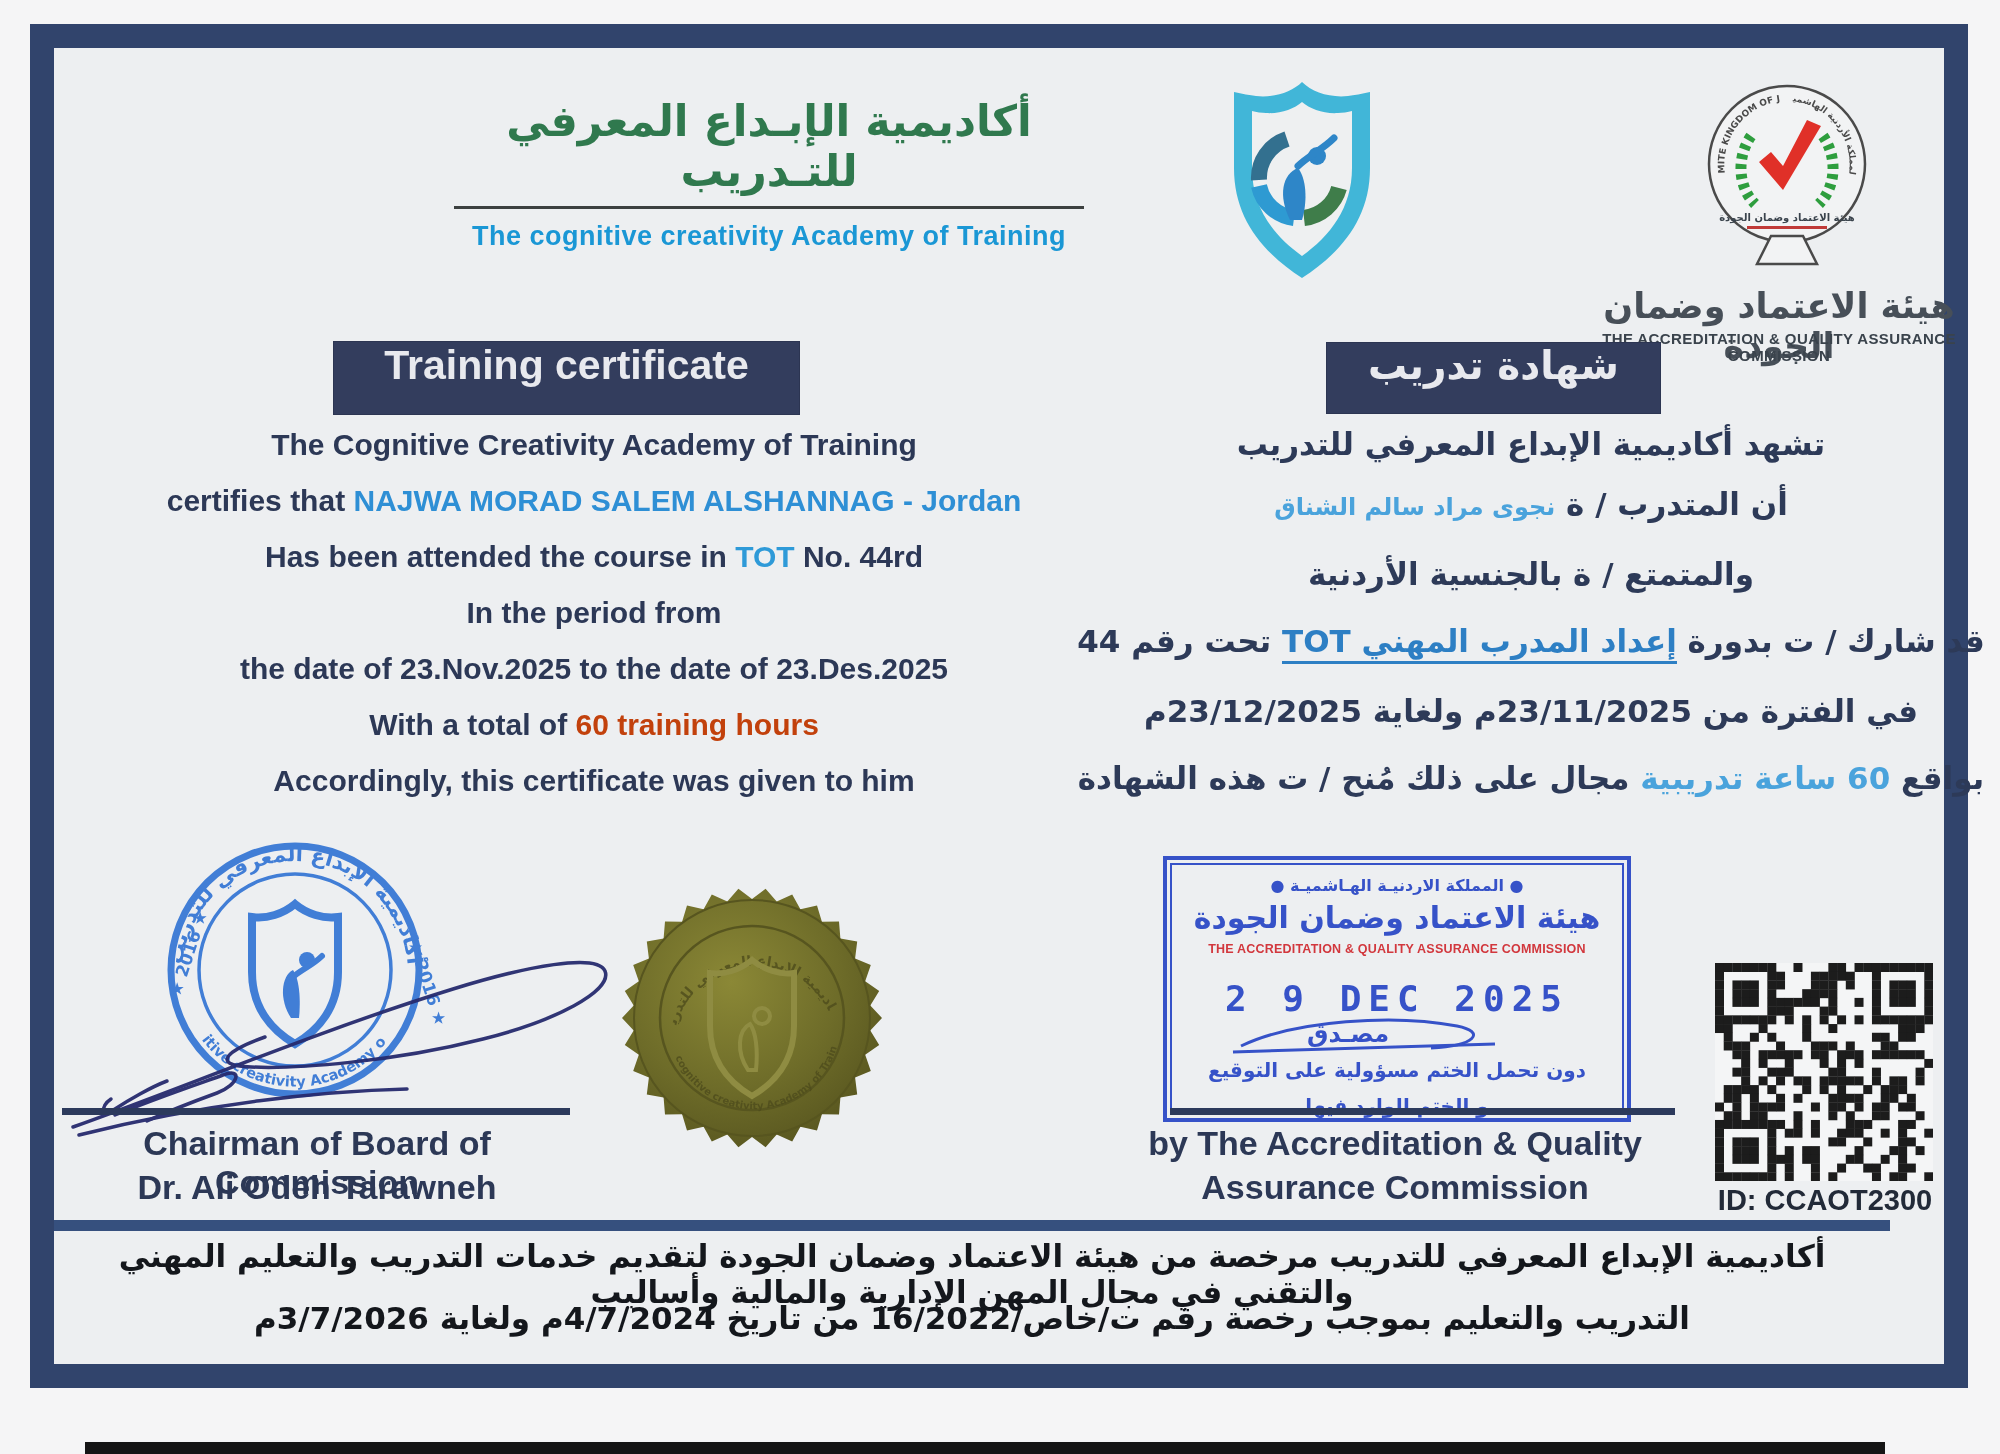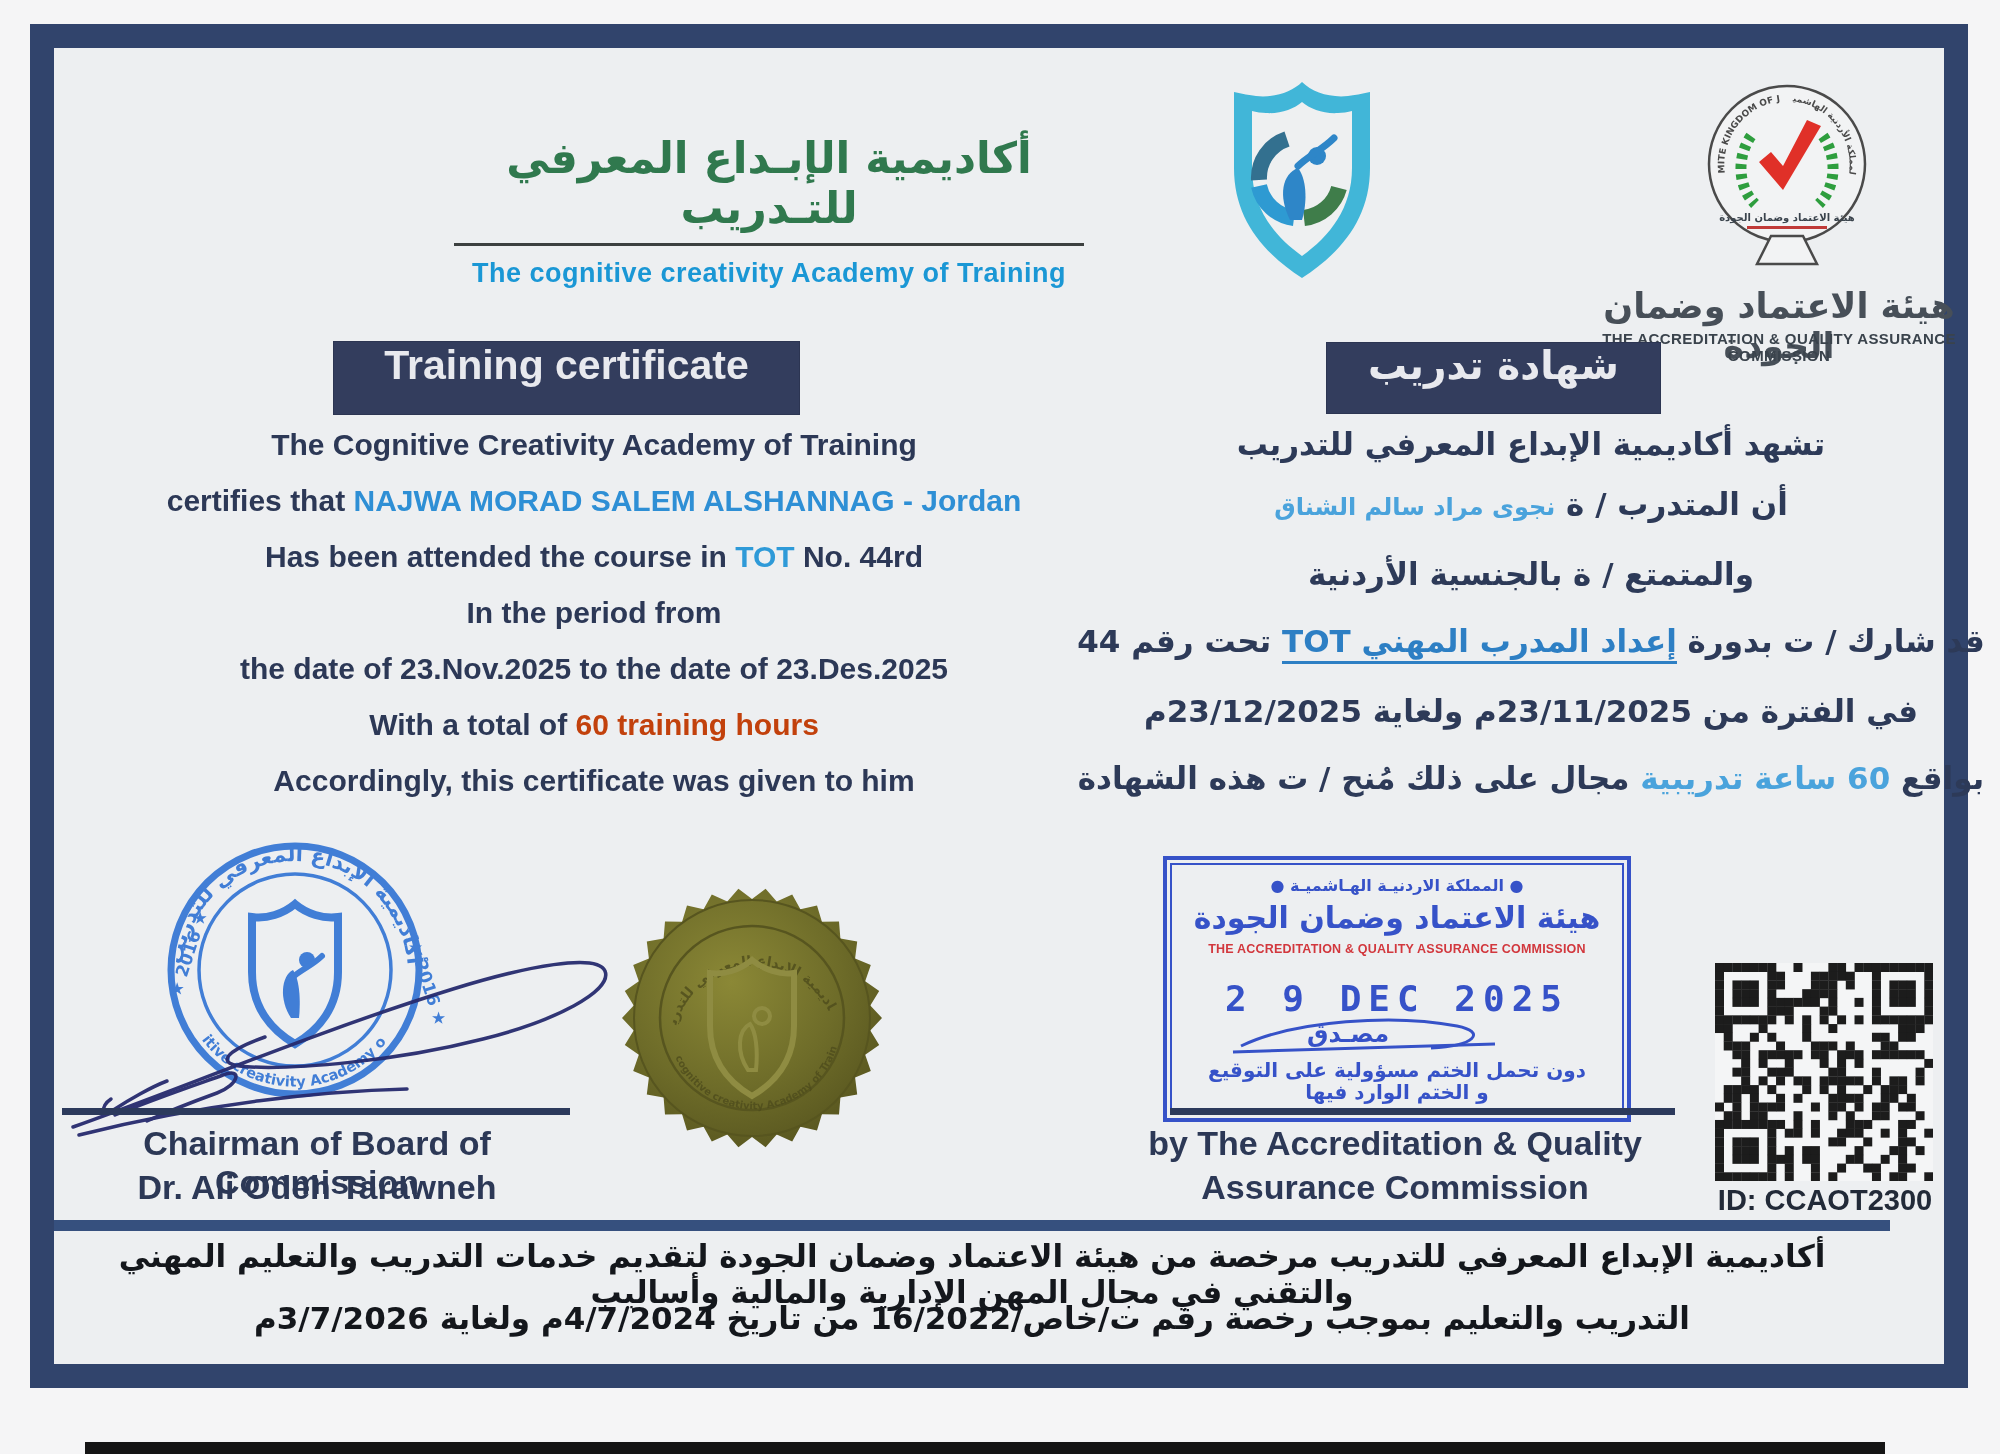--- a/index.html
+++ b/index.html
@@ -49,21 +49,21 @@
   .footer-line{width:1836px;left:54px;text-align:center;direction:rtl;font-size:31px;font-weight:bold;color:#14171c;}
   .black-strip{left:85px;top:1442px;width:1800px;height:12px;background:#151515;}
 </style>
 </head>
 <body>
 
 <div id="page">
 
   <div id="certificate">
 
-    <div class="abs" style="left:400px;top:48px;width:630px;text-align:center;margin-top:37px;">
+    <div class="abs" style="left:400px;top:48px;width:630px;text-align:center;">
       <span class="academy-title-ar" dir="rtl">أكاديمية الإبـداع المعرفي للتـدريب</span>
       <div class="academy-title-en" style="margin-top:12px;">The cognitive creativity Academy of Training</div>
     </div>
 
     <svg class="abs" style="left:1168px;top:28px;" width="160" height="210" viewBox="0 0 160 210">
       <path d="M80 6 C70 16 52 22 34 20 C28 19 20 18 12 16 L12 92 C12 142 40 176 80 202 C120 176 148 142 148 92 L148 16 C140 18 132 19 126 20 C108 22 90 16 80 6 Z" fill="#41b6d8"></path>
       <path d="M80 26 C72 33 58 38 44 37 C40 37 34 36 30 35 L30 92 C30 132 52 160 80 180 C108 160 130 132 130 92 L130 35 C126 36 120 37 116 37 C102 38 88 33 80 26 Z" fill="#eef0f1"></path>
       <g transform="translate(78,102)">
         <path d="M -13,-39 A 41 41 0 0 0 -41,2" stroke="#33708f" stroke-width="16" fill="none"></path>
         <path d="M -41,8 A 41 41 0 0 0 -6,40" stroke="#2e9ad2" stroke-width="16" fill="none"></path>
@@ -184,21 +184,21 @@
     <div class="abs rs-kingdom" dir="rtl" style="left:0;top:16px;width:100%;">●  المملكة الاردنيـة الهـاشميـة  ●</div>
     <div class="abs rs-title-ar" dir="rtl" style="left:0;top:40px;width:100%;">هيئة الاعتماد وضمان الجودة</div>
     <div class="abs rs-title-en" style="left:0;top:82px;width:100%;">THE ACCREDITATION &amp; QUALITY ASSURANCE COMMISSION</div>
     <div class="abs rs-date" style="left:0;top:118px;width:100%;">2 9 DEC 2025</div>
     <svg class="abs" style="left:58px;top:152px;" width="290" height="46" viewBox="0 0 290 46">
       <path d="M16,34 C70,8 170,2 232,14 C262,20 250,34 206,36" stroke="#2947c5" stroke-width="3" fill="none"></path>
       <line x1="8" y1="40" x2="270" y2="32" stroke="#2947c5" stroke-width="3"></line>
     </svg>
     <div class="abs rs-cert" style="left:140px;top:160px;">مصـدق</div>
     <div class="abs rs-note" style="left:0;top:198px;width:100%;">دون تحمل الختم مسؤولية على التوقيع</div>
-    <div class="abs rs-note" style="left:0;top:220px;width:100%;">و الختم الوارد فيها</div>
+    <div class="abs rs-note" style="left:0;top:234px;width:100%;">و الختم الوارد فيها</div>
   </div>
 
   <div class="abs sig-line" style="left:1170px;top:1108px;width:505px;"></div>
   <div class="abs sig-caption" style="left:1135px;top:1124px;width:520px;">by The Accreditation &amp; Quality</div>
   <div class="abs sig-caption" style="left:1135px;top:1168px;width:520px;">Assurance Commission</div>
 
   <div id="qr-box" class="abs">
     <svg id="qr-svg" width="218" height="218" viewBox="0 0 218 218">
         <rect width="218" height="218" fill="#f4f5f6"></rect>
         <rect x="0.00" y="0.00" width="9" height="9" fill="#1c1c1c"></rect>

